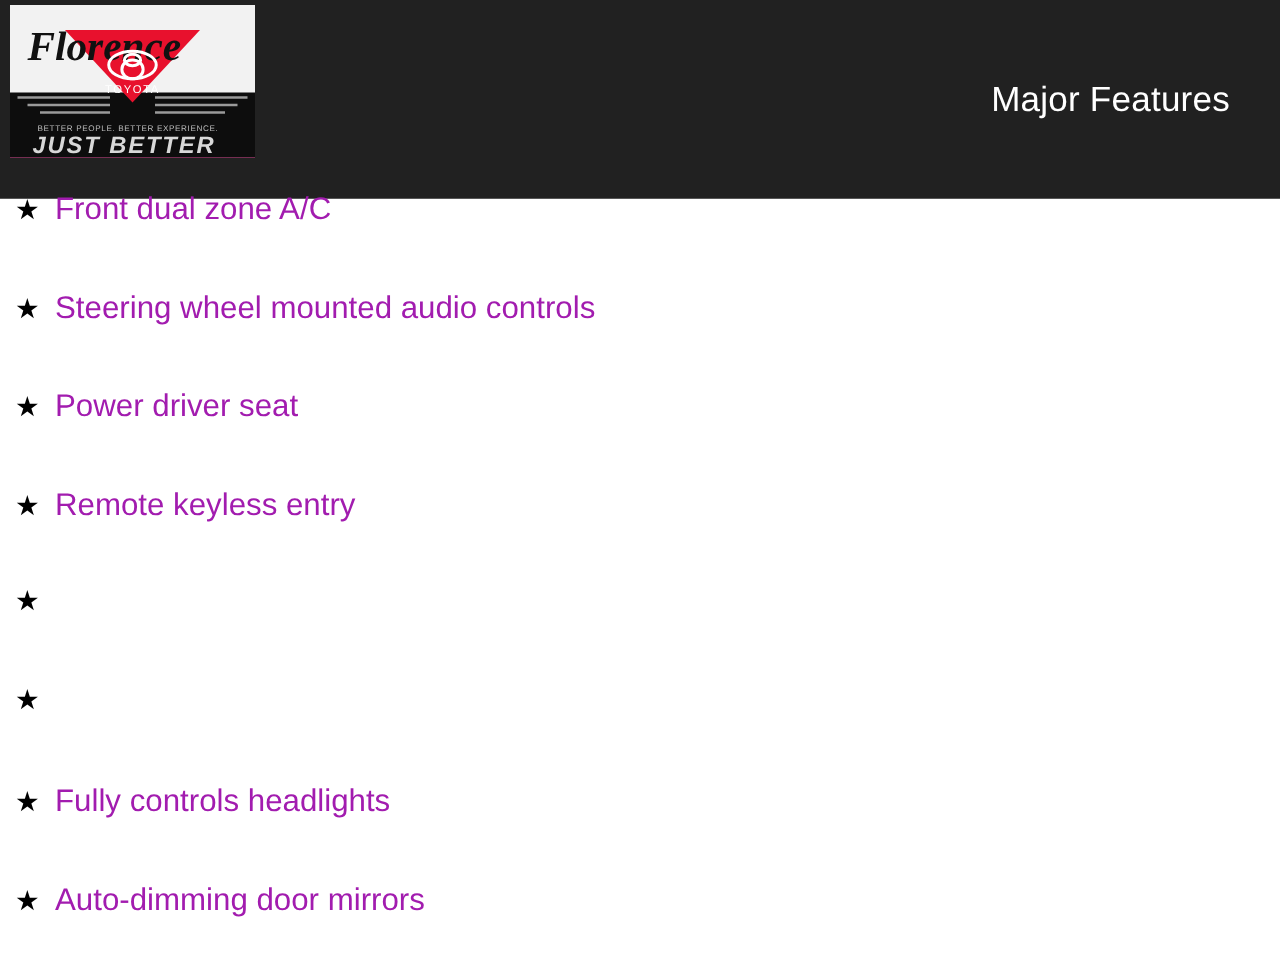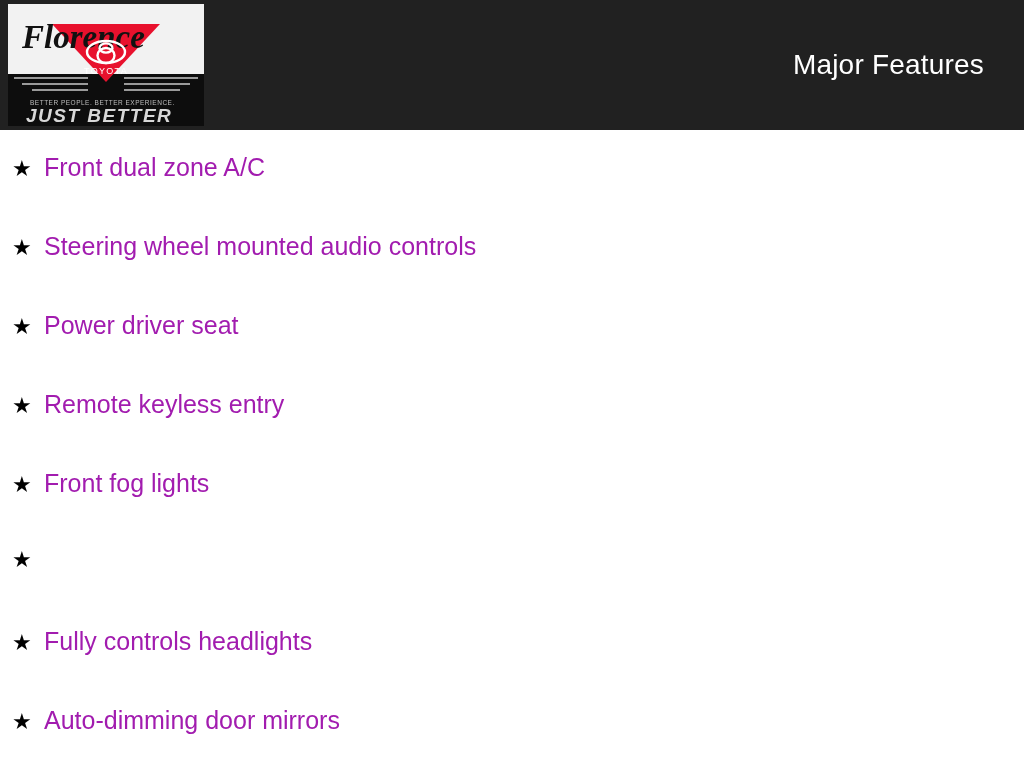--- a/index.html
+++ b/index.html
@@ -14,21 +14,21 @@
     position: relative;
     width: 1024px;
     height: 768px;
     background: #ffffff;
   }
   
   .header {
     position: absolute;
     top: 0; left: 0;
     width: 1024px;
-    height: 130px;
+    height: 159px;
     background: #212121;
     display: flex;
     align-items: center;
     justify-content: flex-end;
   }
   .header-title {
     color: #ffffff;
     font-size: 28px;
     font-weight: 400;
     letter-spacing: 0.2px;
@@ -133,21 +133,20 @@
       <span class="bullet-text">Power driver seat</span>
     </div>
 
     <div class="bullet">
       <span class="star">★</span>
       <span class="bullet-text">Remote keyless entry</span>
     </div>
 
     <div class="bullet">
       <span class="star">★</span>
-      <span class="bullet-text">Front fog lights</span>
     </div>
 
     <div class="bullet">
       <span class="star">★</span>
     </div>
 
     <div class="bullet">
       <span class="star">★</span>
       <span class="bullet-text">Fully controls headlights</span>
     </div>

